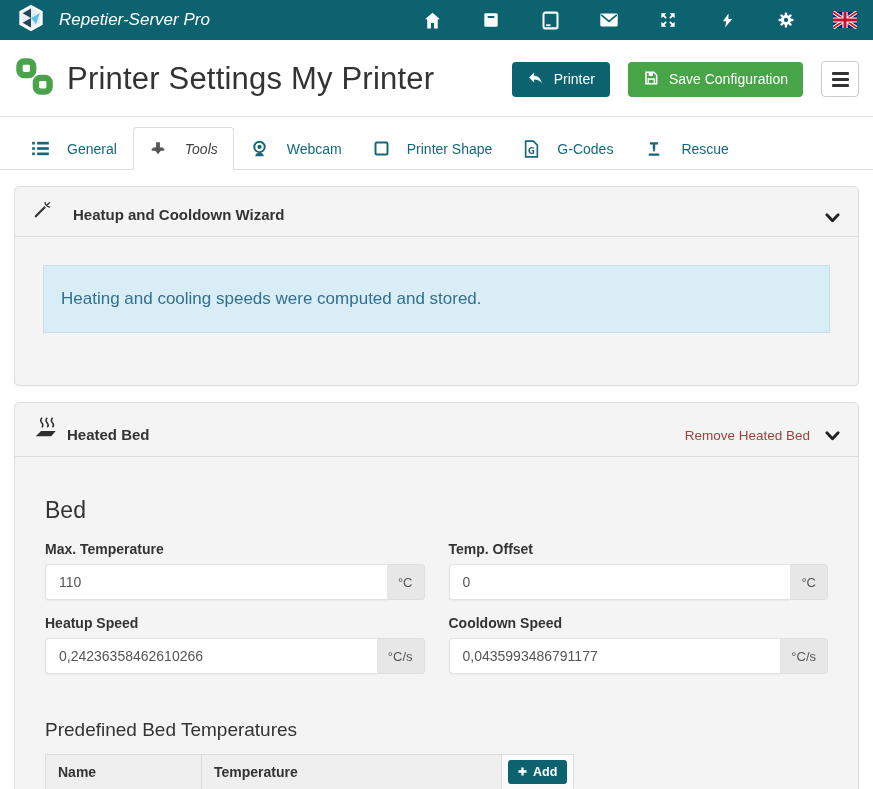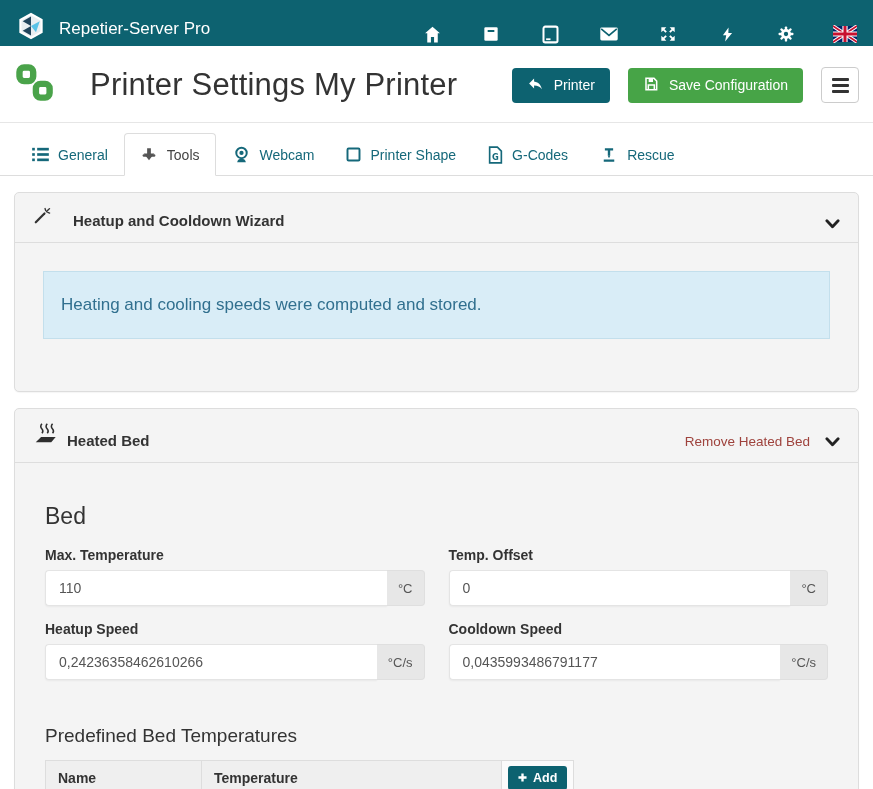--- a/index.html
+++ b/index.html
@@ -5,46 +5,46 @@
   * { margin:0; padding:0; box-sizing:border-box; }
   :root{
     --teal:#0d6270; --tab-link:#15687a; --green:#47a447; --chain:#4aa34a;
     --danger:#9e423c; --alert-bg:#d9edf7; --alert-border:#c3dfec; --alert-text:#31708f;
     --border:#ddd; --panel-bg:#f4f4f4; --text:#333;
   }
   html,body{ width:873px; height:789px; overflow:hidden; background:#fff;
     font-family:"Liberation Sans", sans-serif; color:var(--text); }
 
   
-  .navbar{ height:46px; background:var(--teal); display:flex; align-items:flex-end;
-    padding:0 16px; color:#fff; box-shadow:0 1px 3px rgba(0,0,0,.25); }
+  .navbar{ height:40px; background:var(--teal); display:flex; align-items:center;
+    padding:0 16px; color:#fff; box-shadow:0 1px 3px rgba(0,0,0,.25);font-style:italic; }
   .brand{ display:flex; align-items:center; gap:13px; font-size:17px; font-weight:500; cursor:pointer;}
   .nav-icons{ margin-left:auto; display:flex; align-items:center; gap:35px; }
   .nav-icon{ width:24px; height:24px; display:flex; align-items:center; justify-content:center; cursor:pointer; }
 
   
   .header{ display:flex; align-items:center; padding:16px 14px 14px 14px;
     border-bottom:1px solid #e6e6e6; background:#fff; }
-  .header-left{ display:flex; align-items:center; gap:34px;justify-content:center; }
+  .header-left{ display:flex; align-items:center; gap:11px;justify-content:center; }
   .page-title{ font-size:31px; font-weight:500; color:#333; letter-spacing:.2px; }
   .header-buttons{ margin-left:auto; display:flex; align-items:center; gap:18px; }
   .btn{ border:none; border-radius:4px; font-size:14px; font-family:Liberation Sans, sans-serif; color:#fff;
     display:inline-flex; align-items:center; gap:10px; padding:0 15px; height:35px; cursor:pointer; }
   .btn-teal{ background:var(--teal); }
   .btn-green{ background:var(--green); }
   .btn-menu{ background:#fff; border:1px solid #ccc; border-radius:4px; width:38px; height:36px;
     display:flex; flex-direction:column; gap:3px; align-items:center; justify-content:center; cursor:pointer; }
   .btn-menu i{ display:block; width:17px; height:3px; background:#333; border-radius:1px; }
 
   
   .tabs{ display:flex; padding:10px 16px 0 16px; border-bottom:1px solid var(--border); background:#fff; }
-  .tab{ display:flex; align-items:center; gap:9px; padding:11px 15px; font-size:14px;
+  .tab{ display:flex; align-items:center; gap:18px; padding:11px 15px; font-size:14px;
     color:var(--tab-link); cursor:pointer; border:1px solid transparent; border-radius:4px 4px 0 0;
     margin-bottom:-1px; background:transparent; }
-  .tab.active{ background:#fff; border-color:var(--border); border-bottom-color:#fff; color:#444; }
+  .tab.active{ background:#fff; border-color:var(--border); border-bottom-color:#fff; color:#444;font-style:italic; }
   .tab svg{ flex:0 0 auto; }
 
   
   .panel{ margin:16px 14px 0 14px; border:1px solid var(--border); border-radius:5px;
     background:var(--panel-bg); box-shadow:0 1px 1px rgba(0,0,0,.04); }
   .panel-heading{ display:flex; align-items:flex-end; padding:13px 18px; border-bottom:1px solid var(--border); }
   .panel-title{ font-size:15px; font-weight:600; color:#333; }
   .gap-wide{ margin-left:21px; }
   .gap-narrow{ margin-left:9px; }
   .panel-heading .right{ margin-left:auto; display:flex; align-items:center; gap:15px; }

